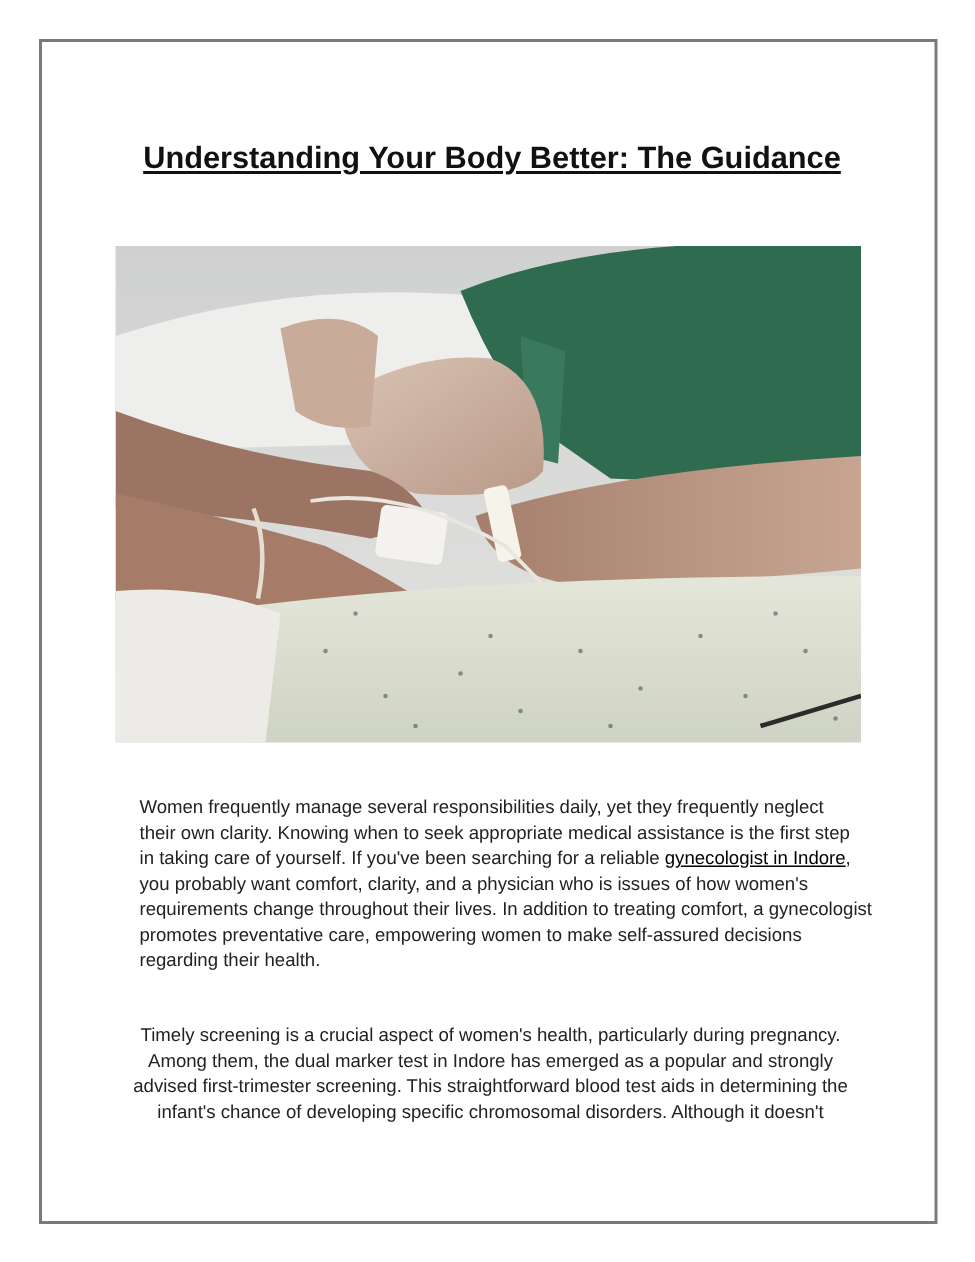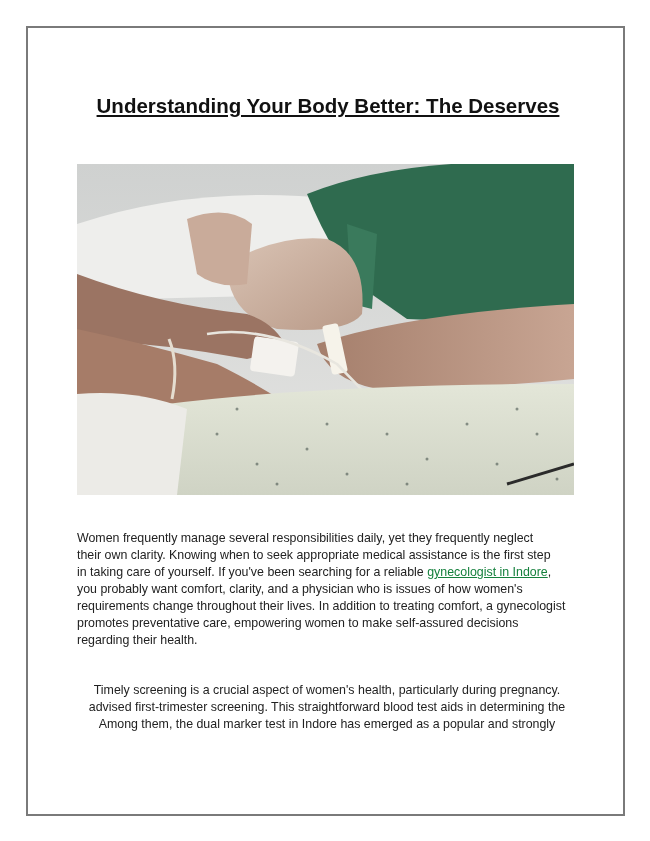--- a/index.html
+++ b/index.html
@@ -17,31 +17,31 @@
     }
     .photo {
       position: absolute; left: 49px; top: 136px; width: 497px; height: 331px;
       overflow: hidden; background: #dcdcdc;
     }
     .photo svg { display: block; width: 100%; height: 100%; }
     .para {
       position: absolute; left: 49px; width: 500px;
       font-size: 12.4px; line-height: 17px; color: #222;
     }
-    .p1 { top: 502px; }
+    .p1 { top: 502px; margin-left: 16px; }
     .p2 { top: 654px; text-align: center; }
     .line { display: block; white-space: nowrap; }
-    .link { color: #15803d; }
+    .link { color: #000000; }
   </style>
 </head>
 <body>
 
 <div class="page">
   <h1 class="title">
-    <span class="line">Understanding Your Body Better: The Deserves</span>
+    <span class="line">Understanding Your Body Better: The Guidance</span>
   </h1>
 
   <div class="photo" title="Pregnant woman in green hospital gown lying on bed with IV and wristband while caregiver holds her hand">
     <svg viewBox="0 0 497 331" preserveAspectRatio="none">
       <defs>
         <linearGradient id="wall" x1="0" y1="0" x2="0" y2="1">
           <stop offset="0" stop-color="#cfd1d0"></stop>
           <stop offset="1" stop-color="#e4e4e2"></stop>
         </linearGradient>
         <linearGradient id="belly" x1="0" y1="0" x2="1" y2="1">
@@ -112,16 +112,17 @@
     <span class="line">their own clarity. Knowing when to seek appropriate medical assistance is the first step</span>
     <span class="line"><span>in taking care of yourself. If you've been searching for a reliable </span><a class="link" href="#">gynecologist in Indore</a><span>,</span></span>
     <span class="line">you probably want comfort, clarity, and a physician who is issues of how women's</span>
     <span class="line">requirements change throughout their lives. In addition to treating comfort, a gynecologist</span>
     <span class="line">promotes preventative care, empowering women to make self-assured decisions</span>
     <span class="line">regarding their health.</span>
   </p>
 
   <p class="para p2">
     <span class="line">Timely screening is a crucial aspect of women's health, particularly during pregnancy.</span>
+    <span class="line">Among them, the dual marker test in Indore has emerged as a popular and strongly</span>
     <span class="line">advised first-trimester screening. This straightforward blood test aids in determining the</span>
-    <span class="line">Among them, the dual marker test in Indore has emerged as a popular and strongly</span>
+    <span class="line">infant's chance of developing specific chromosomal disorders. Although it doesn't</span>
   </p>
 </div>
 
 </body></html>

